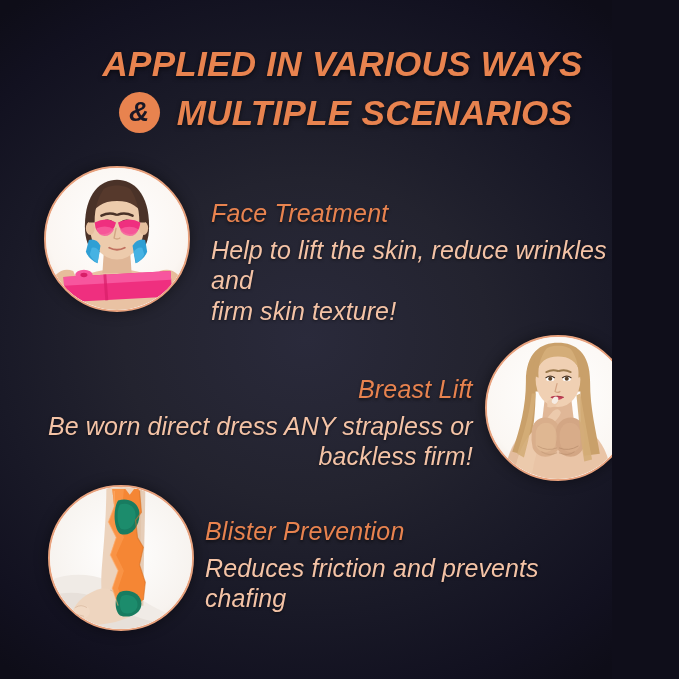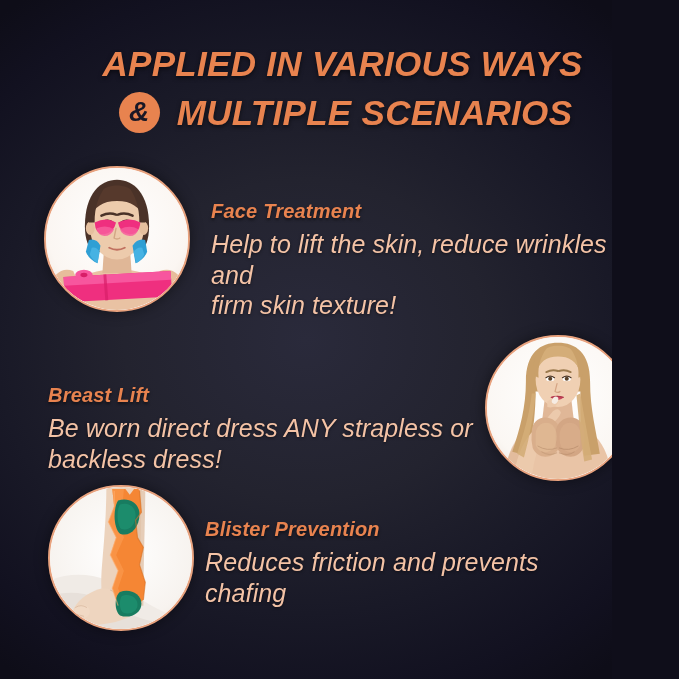--- a/index.html
+++ b/index.html
@@ -85,42 +85,42 @@
 
   #circle-face    { left: 44px;  top: 166px; }
   #circle-breast  { left: 485px; top: 335px; }
   #circle-blister { left: 48px;  top: 485px; }
 
   
   .block { position: absolute; }
 
   .block-title {
     font-style: italic;
-    font-weight: bold;
-    font-size: 20px;
+    font-weight: normal;
+    font-size: 25px;
     color: #e8834f;
     line-height: 1.1;
     letter-spacing: 0.2px;
     text-shadow: 0 2px 3px rgba(0,0,0,0.5);
     white-space: nowrap;
   }
 
   .block-desc {
     margin-top: 7px;
     font-style: italic;
     font-size: 25px;
     color: #f4c3a6;
     line-height: 1.22;
     letter-spacing: 0.1px;
     text-shadow: 0 1px 3px rgba(0,0,0,0.5);
   }
   .block-desc span { display: block; }
 
   #block-face    { left: 211px; top: 200px; }
-  #block-breast  { left: 48px;  top: 384px; }
+  #block-breast  { left: 48px;  top: 376px; text-align: right; }
   #block-blister { left: 205px; top: 518px; }
 </style>
 </head>
 <body>
 
 <div id="poster">
 
   <div class="heading">
     <div class="heading-line line1">APPLIED IN VARIOUS WAYS</div>
     <div class="heading-line line2">
@@ -205,21 +205,21 @@
     <div class="block-desc">
       <span>Help to lift the skin, reduce wrinkles and</span>
       <span>firm skin texture!</span>
     </div>
   </div>
 
   <div class="block" id="block-breast">
     <div class="block-title">Breast Lift</div>
     <div class="block-desc">
       <span>Be worn direct dress ANY strapless or</span>
-      <span>backless dress!</span>
+      <span>backless firm!</span>
     </div>
   </div>
 
   <div class="photo-circle" id="circle-breast">
     <svg viewBox="0 0 146 146" xmlns="http://www.w3.org/2000/svg">
       <defs>
         <radialGradient id="bgw2" cx="50%" cy="40%" r="70%">
           <stop offset="0%" stop-color="#ffffff"></stop>
           <stop offset="74%" stop-color="#fbf7f3"></stop>
           <stop offset="100%" stop-color="#efe7e0"></stop>

